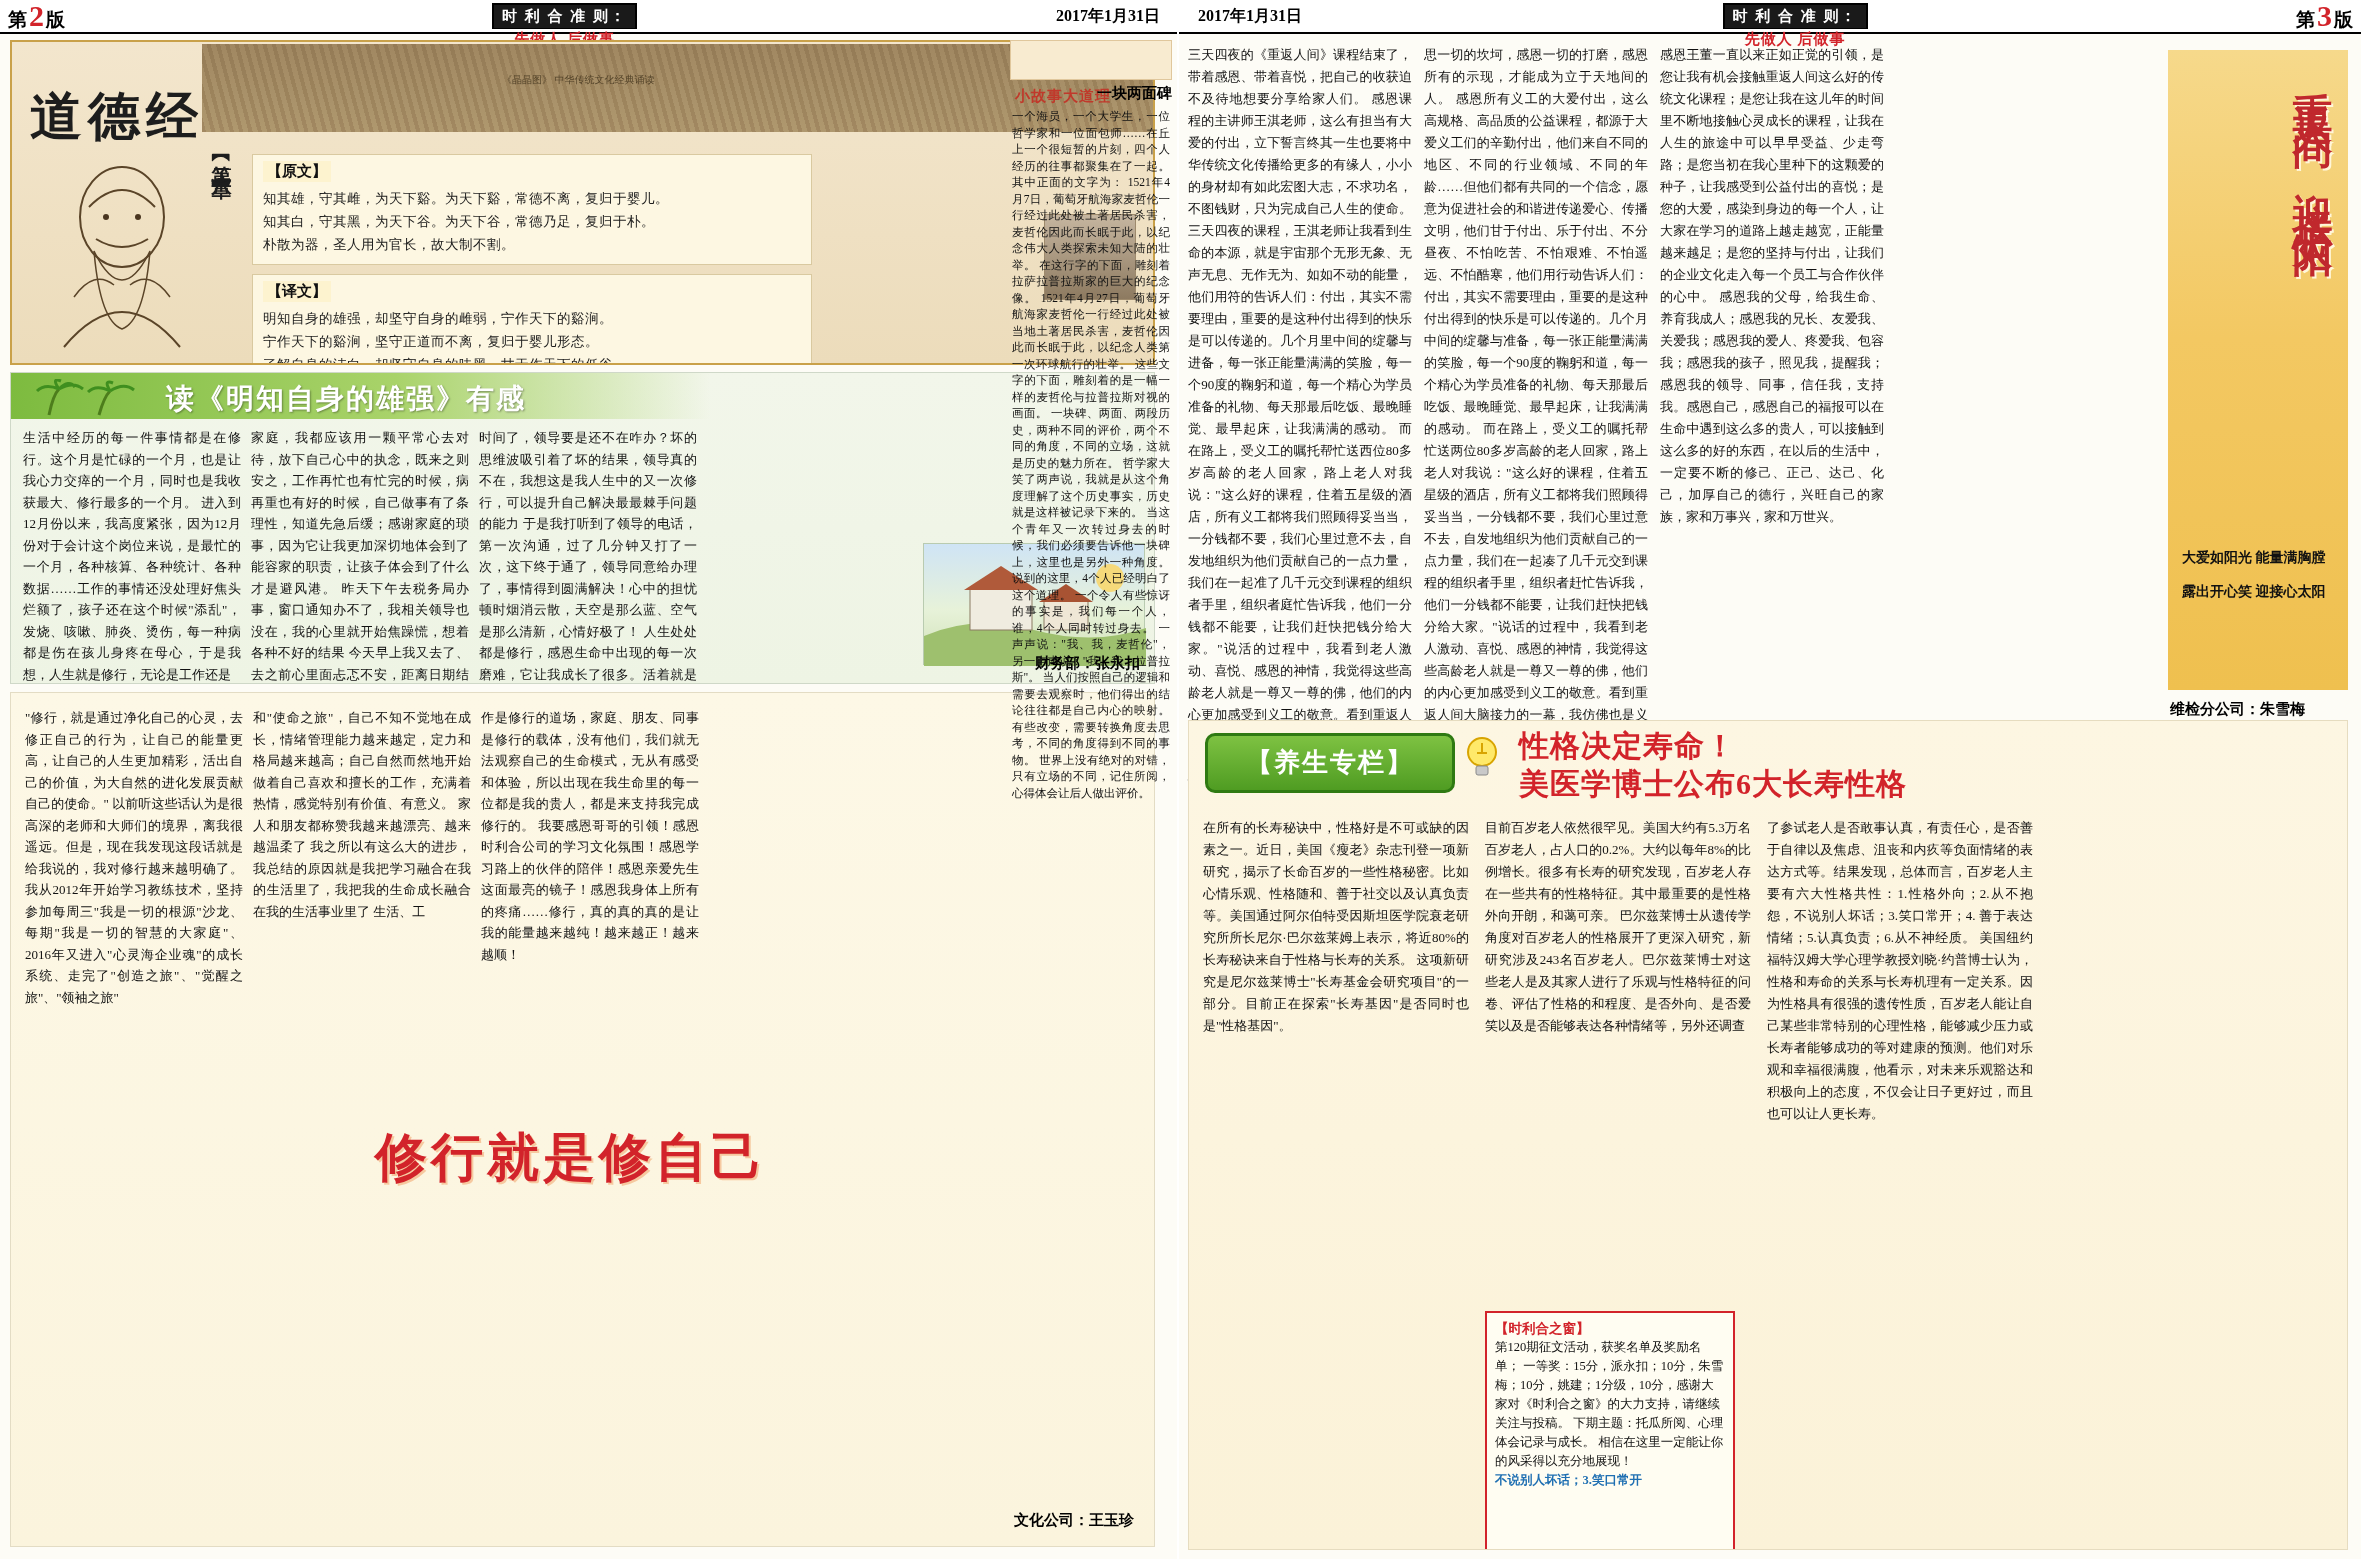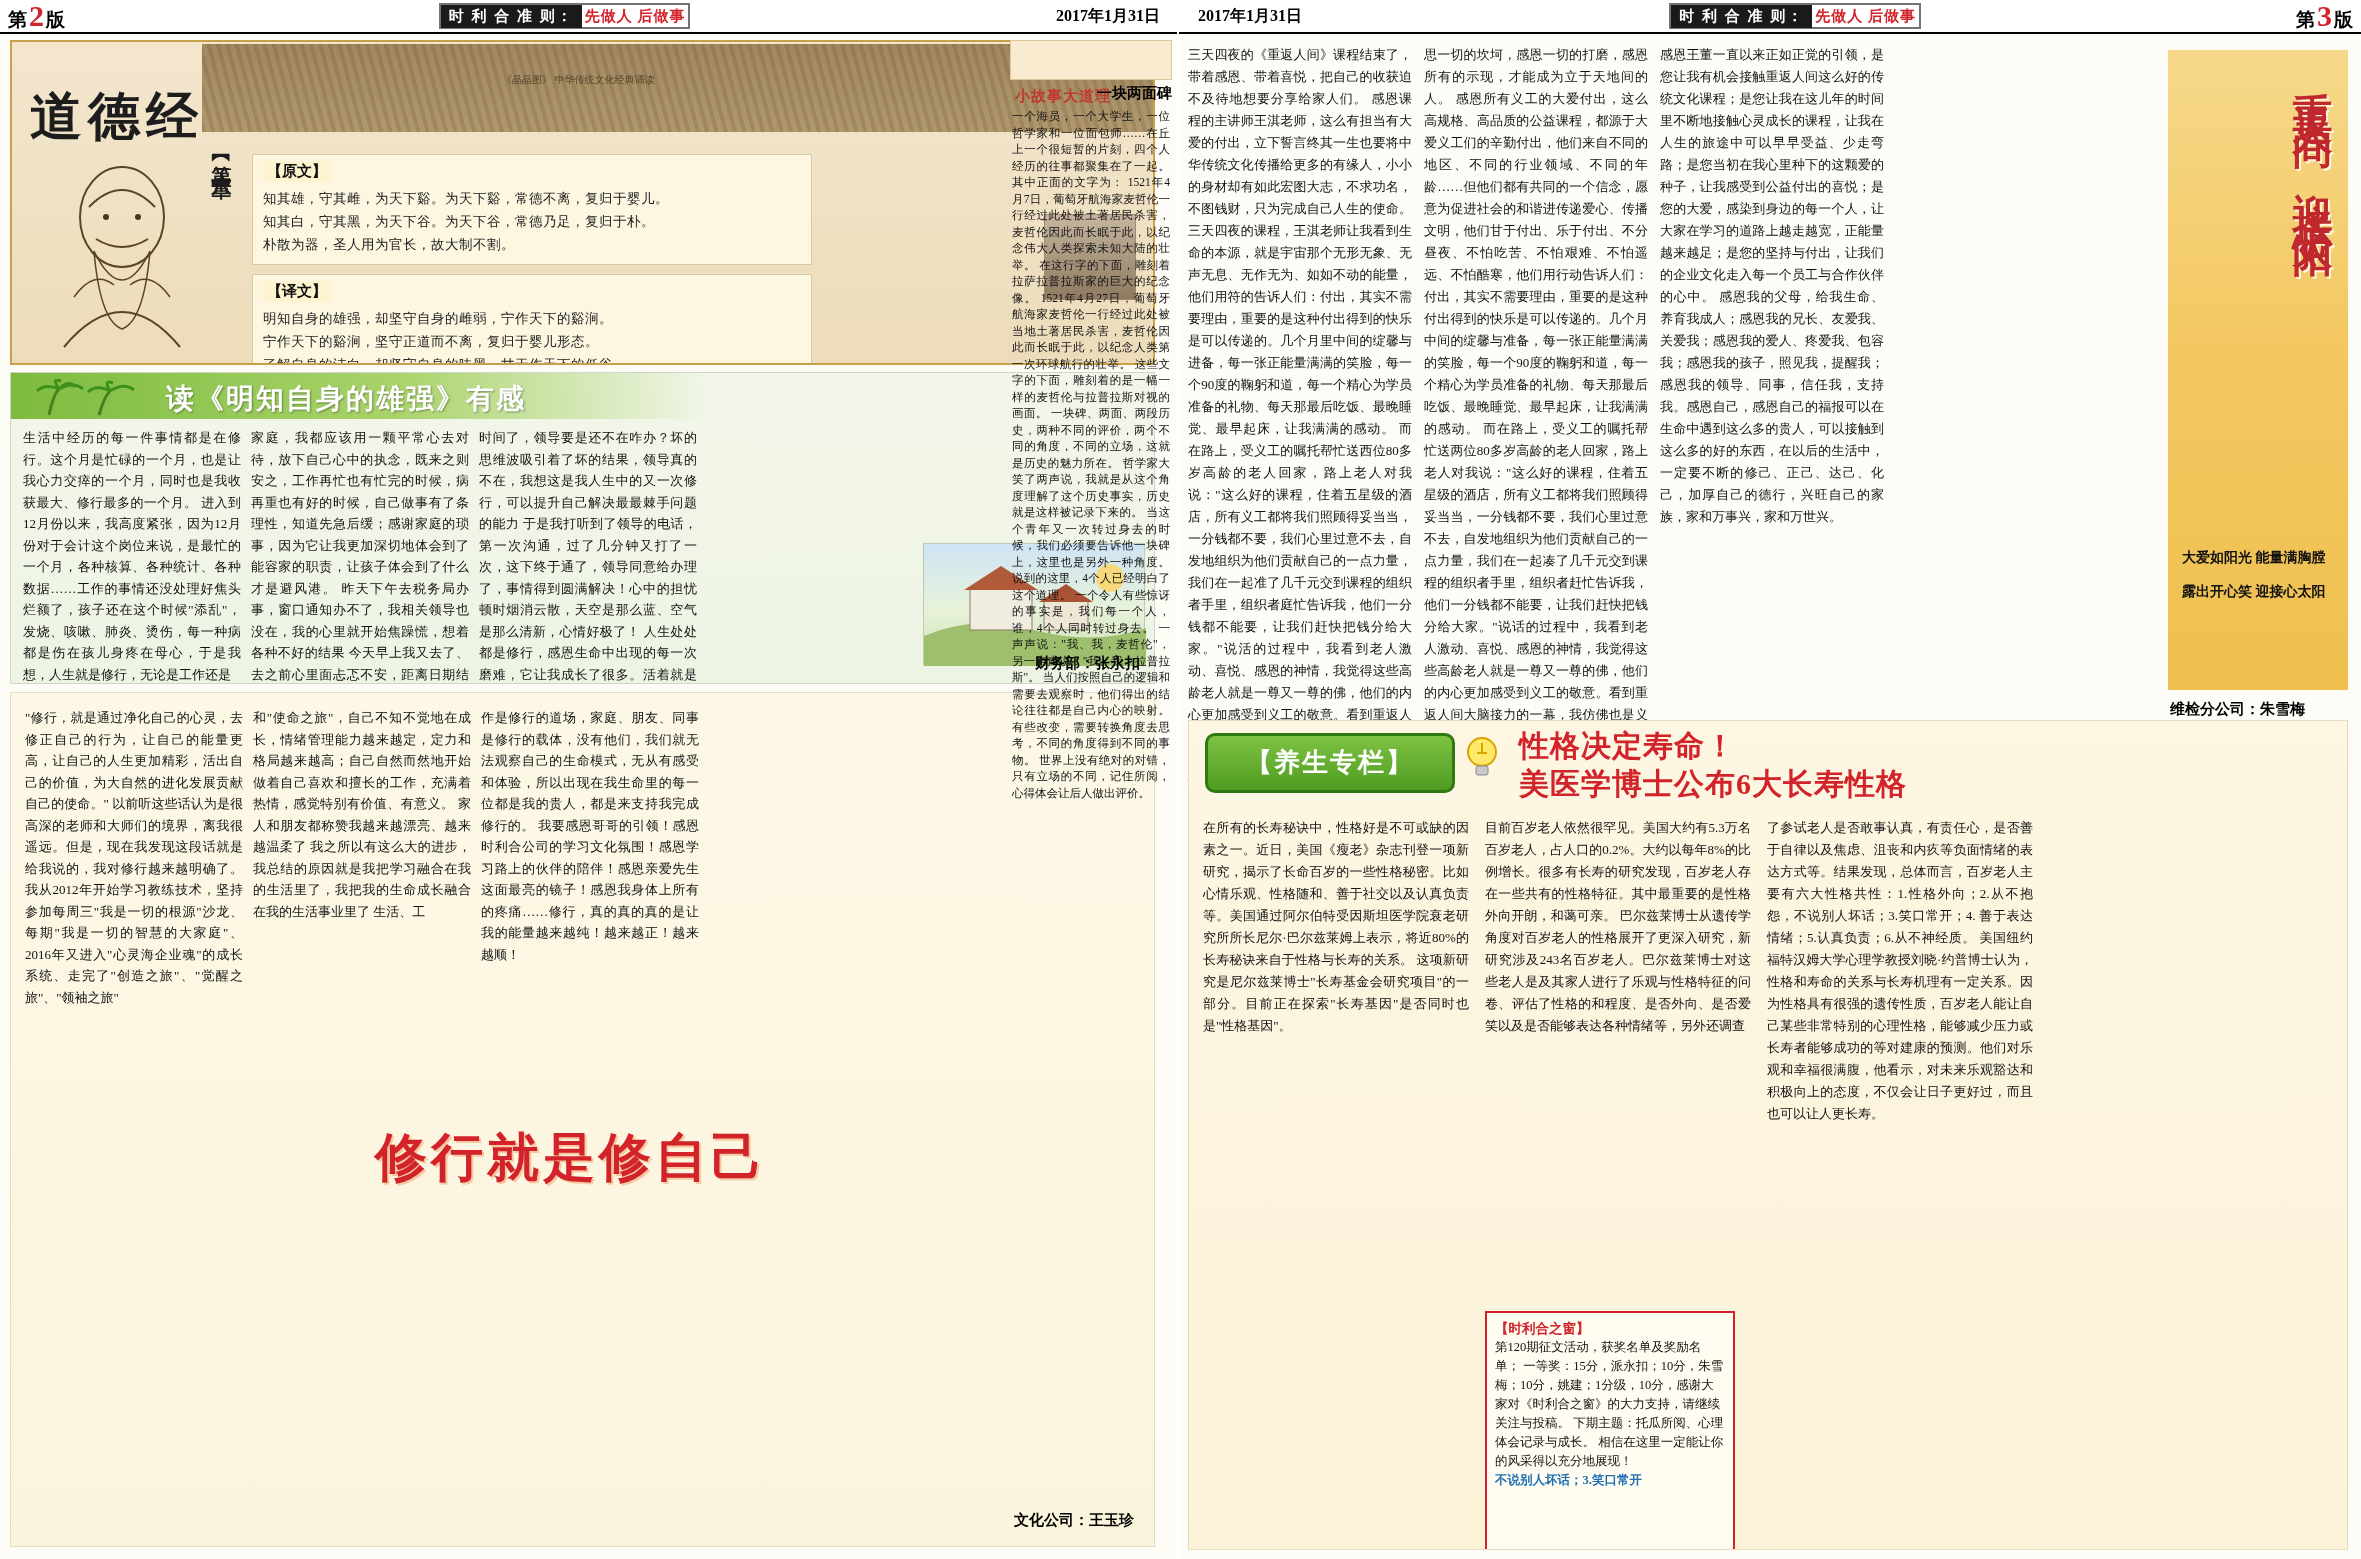--- a/index.html
+++ b/index.html
@@ -18,21 +18,21 @@
 
   
   .masthead {
     position:absolute; top:0; left:0; right:0; height:34px;
     display:flex; align-items:center; border-bottom:2px solid #000;
     background:#fff;
   }
   .mh-pagenum { display:flex; align-items:baseline; font-weight:bold; font-size:19px; padding:0 8px; }
   .mh-pagenum .big { color:#d2232a; font-size:30px; font-family:"Liberation Serif", serif; padding:0 2px; font-weight:bold;}
   .mh-motto {
-    border:2px solid #737373; display:flex; align-items:center; height:26px;
+    border:2px solid #000000; display:flex; align-items:center; height:26px;flex-direction:column;
   }
   .mh-motto .a { background:#1a1a1a; color:#fff; font-size:15px; font-weight:bold; padding:2px 8px; letter-spacing:2px;}
   .mh-motto .b { color:#d2232a; font-size:15px; font-weight:bold; padding:2px 3px; letter-spacing:1px;border-radius:11px;}
   .mh-date { font-size:16px; font-weight:bold; }
 
   
   .daodejing-box {
     position:absolute; left:10px; top:40px; width:1145px; height:325px;
     border:2px solid #c9a14a;
     background: linear-gradient(180deg,#f3e6cd 0%, #efe0c2 60%, #ecdcbb 100%);

